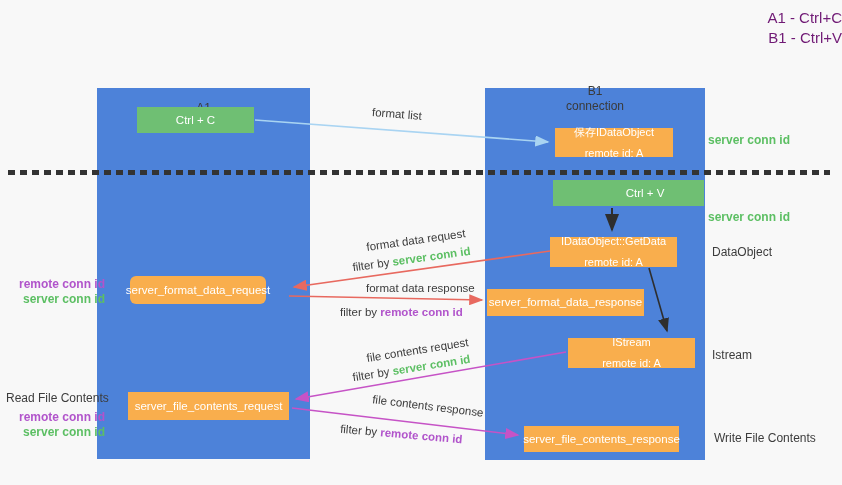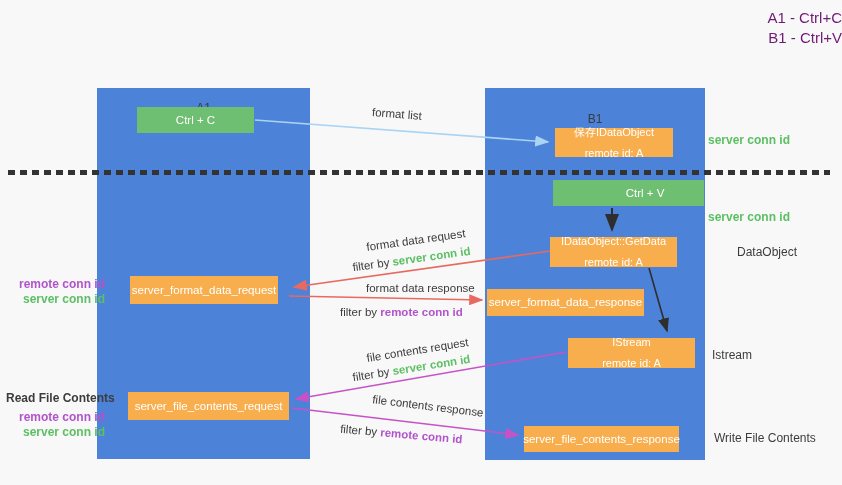--- a/index.html
+++ b/index.html
@@ -76,21 +76,21 @@
 
   <div class="abs title">
     <div>A1 - Ctrl+C</div>
     <div>B1 - Ctrl+V</div>
   </div>
 
   <div class="abs lane-header" style="left:97px;top:57px;width:213px;">
     <div>A1</div>
     <div>remote</div>
   </div>
-  <div class="abs lane-header" style="left:485px;top:68px;width:220px;">
+  <div class="abs lane-header" style="left:485px;top:40px;width:220px;">
     <div>B1</div>
     <div>connection</div>
   </div>
 
   <div class="abs lane" style="left:97px;top:88px;width:213px;height:371px;"></div>
   <div class="abs lane" style="left:485px;top:88px;width:220px;height:372px;"></div>
 
   <div class="abs dotted-line"></div>
 
   <svg class="abs arrows" width="842" height="485">
@@ -128,21 +128,21 @@
 
   <div class="abs node green" style="left:553px;top:180px;width:118px;height:26px;padding-left:33px;">
     <div>Ctrl + V</div>
   </div>
 
   <div class="abs node orange" style="left:550px;top:237px;width:127px;height:30px;font-size:11px;">
     <div>IDataObject::GetData</div>
     <div>remote id: A</div>
   </div>
 
-  <div class="abs node orange" style="left:130px;top:276px;width:148px;height:28px;">
+  <div class="abs node orange" style="left:130px;top:276px;width:136px;height:28px;border-radius:6px;">
     <div>server_format_data_request</div>
   </div>
 
   <div class="abs node orange" style="left:487px;top:289px;width:157px;height:27px;">
     <div>server_format_data_response</div>
   </div>
 
   <div class="abs node orange" style="left:568px;top:338px;width:127px;height:30px;font-size:11px;">
     <div>IStream</div>
     <div>remote id: A</div>
@@ -173,29 +173,29 @@
     <span>filter by </span><span class="conn-green">server conn id</span>
   </div>
 
   <div class="abs arrow-label" style="left:372px;top:400px;transform:rotate(7deg);">file contents response</div>
   <div class="abs arrow-label" style="left:340px;top:428px;transform:rotate(5deg);">
     <span>filter by </span><span class="conn-purple">remote conn id</span>
   </div>
 
   <div class="abs side-label conn-green" style="left:708px;top:133px;">server conn id</div>
   <div class="abs side-label conn-green" style="left:708px;top:210px;">server conn id</div>
-  <div class="abs side-label" style="left:737px;top:245px;">DataObject</div>
+  <div class="abs side-label" style="left:712px;top:245px;">DataObject</div>
   <div class="abs side-label" style="left:712px;top:348px;">Istream</div>
   <div class="abs side-label" style="left:714px;top:431px;">Write File Contents</div>
 
   <div class="abs conn-pair" style="left:0px;top:277px;">
     <div class="conn-purple">remote conn id</div>
     <div class="conn-green">server conn id</div>
   </div>
 
-  <div class="abs side-label" style="left:6px;top:391px;font-weight:bold;">Read File Contents</div>
+  <div class="abs side-label" style="left:6px;top:391px;">Read File Contents</div>
 
   <div class="abs conn-pair" style="left:0px;top:410px;">
     <div class="conn-purple">remote conn id</div>
     <div class="conn-green">server conn id</div>
   </div>
 
 </div>
 
 </body></html>

